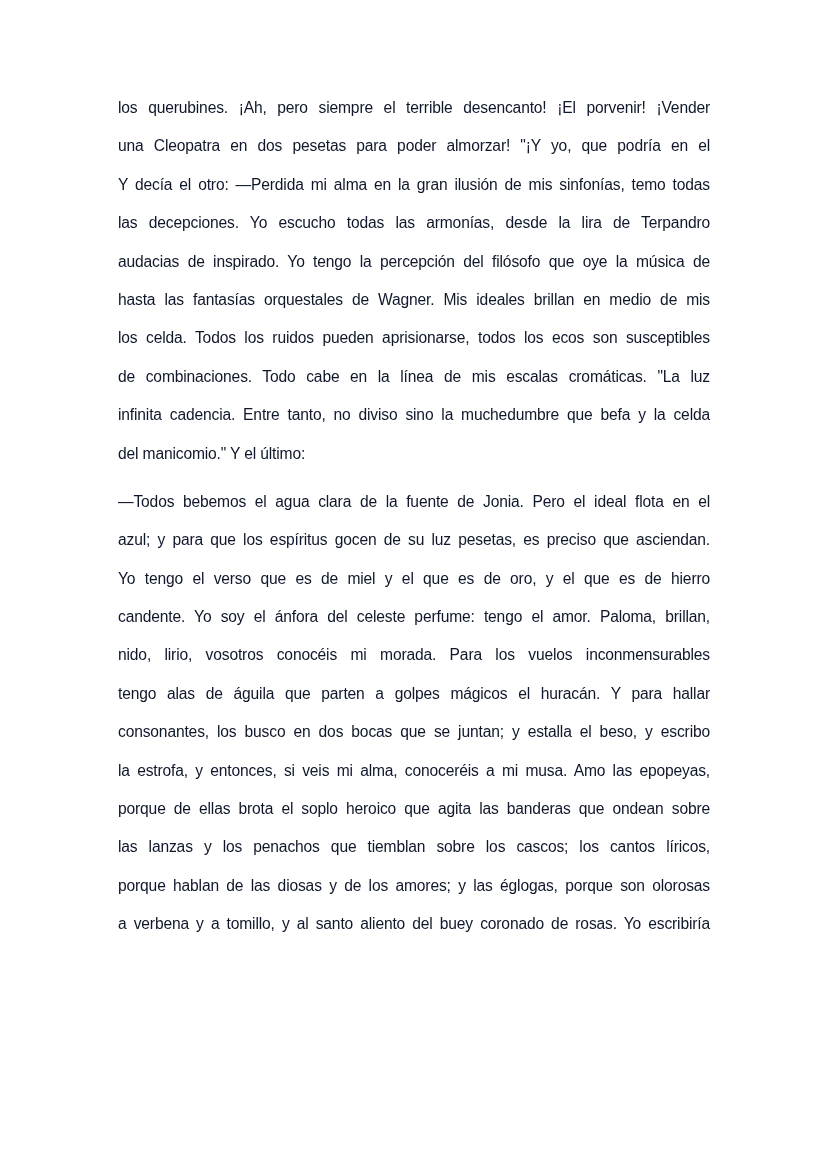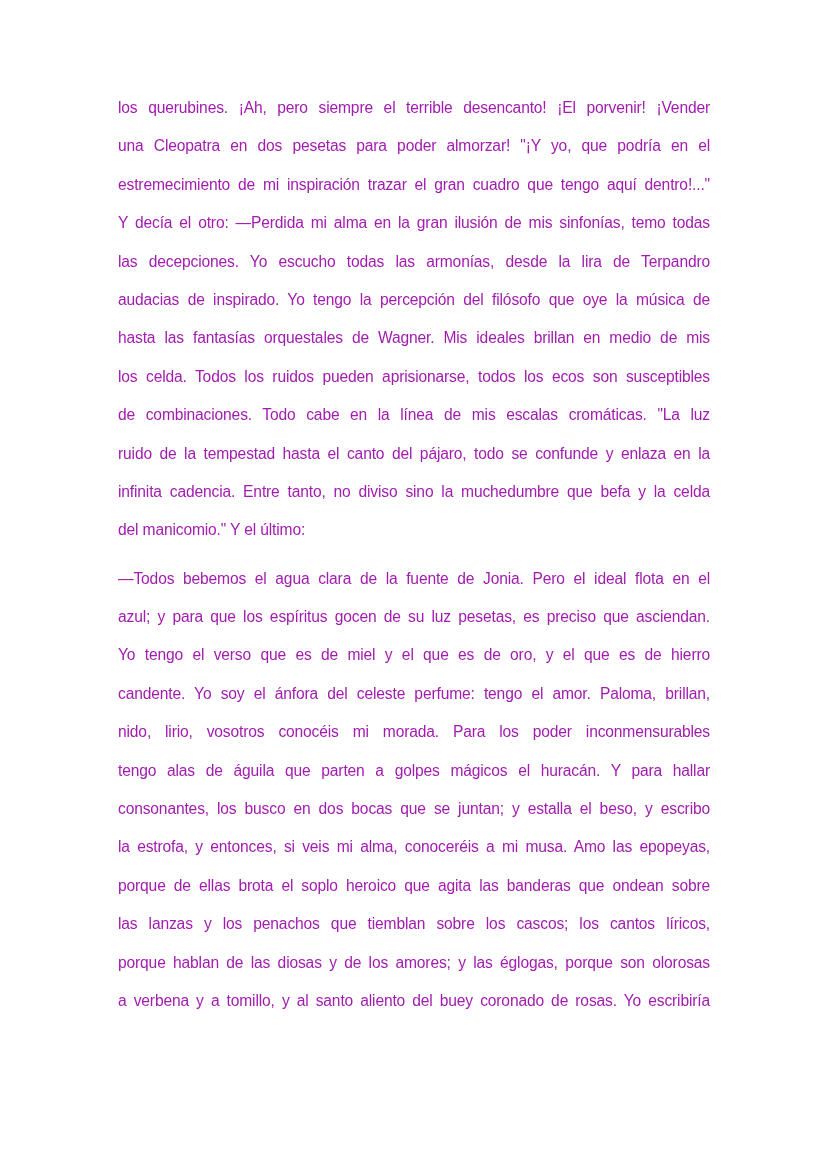--- a/index.html
+++ b/index.html
@@ -11,21 +11,21 @@
       width: 828px;
       height: 1171px;
       position: relative;
       overflow: hidden;
     }
     .page {
       position: absolute;
       left: 118px;
       top: 89px;
       width: 592px;
-      color: #a21caf;
+      color: #0f172a;
       font-family: "Liberation Sans", sans-serif;
       font-size: 15.6px;
       line-height: 38.4px;
       letter-spacing: -0.15px;
     }
     .para {
       margin: 0 0 10px 0;
       text-align: justify;
     }
     .line {
@@ -39,37 +39,35 @@
       text-align-last: left;
     }
   </style>
 </head>
 <body>
 
 <div class="page">
   <p class="para">
     <span class="line">los querubines. ¡Ah, pero siempre el terrible desencanto! ¡El porvenir! ¡Vender</span>
     <span class="line">una Cleopatra en dos pesetas para poder almorzar! "¡Y yo, que podría en el</span>
-    <span class="line">estremecimiento de mi inspiración trazar el gran cuadro que tengo aquí dentro!..."</span>
     <span class="line">Y decía el otro: —Perdida mi alma en la gran ilusión de mis sinfonías, temo todas</span>
     <span class="line">las decepciones. Yo escucho todas las armonías, desde la lira de Terpandro</span>
     <span class="line">audacias de inspirado. Yo tengo la percepción del filósofo que oye la música de</span>
     <span class="line">hasta las fantasías orquestales de Wagner. Mis ideales brillan en medio de mis</span>
     <span class="line">los celda. Todos los ruidos pueden aprisionarse, todos los ecos son susceptibles</span>
     <span class="line">de combinaciones. Todo cabe en la línea de mis escalas cromáticas. "La luz</span>
-    <span class="line">ruido de la tempestad hasta el canto del pájaro, todo se confunde y enlaza en la</span>
     <span class="line">infinita cadencia. Entre tanto, no diviso sino la muchedumbre que befa y la celda</span>
     <span class="line last">del manicomio." Y el último:</span>
   </p>
   <p class="para">
     <span class="line">—Todos bebemos el agua clara de la fuente de Jonia. Pero el ideal flota en el</span>
     <span class="line">azul; y para que los espíritus gocen de su luz pesetas, es preciso que asciendan.</span>
     <span class="line">Yo tengo el verso que es de miel y el que es de oro, y el que es de hierro</span>
     <span class="line">candente. Yo soy el ánfora del celeste perfume: tengo el amor. Paloma, brillan,</span>
-    <span class="line">nido, lirio, vosotros conocéis mi morada. Para los poder inconmensurables</span>
+    <span class="line">nido, lirio, vosotros conocéis mi morada. Para los vuelos inconmensurables</span>
     <span class="line">tengo alas de águila que parten a golpes mágicos el huracán. Y para hallar</span>
     <span class="line">consonantes, los busco en dos bocas que se juntan; y estalla el beso, y escribo</span>
     <span class="line">la estrofa, y entonces, si veis mi alma, conoceréis a mi musa. Amo las epopeyas,</span>
     <span class="line">porque de ellas brota el soplo heroico que agita las banderas que ondean sobre</span>
     <span class="line">las lanzas y los penachos que tiemblan sobre los cascos; los cantos líricos,</span>
     <span class="line">porque hablan de las diosas y de los amores; y las églogas, porque son olorosas</span>
     <span class="line">a verbena y a tomillo, y al santo aliento del buey coronado de rosas. Yo escribiría</span>
   </p>
 </div>
 

